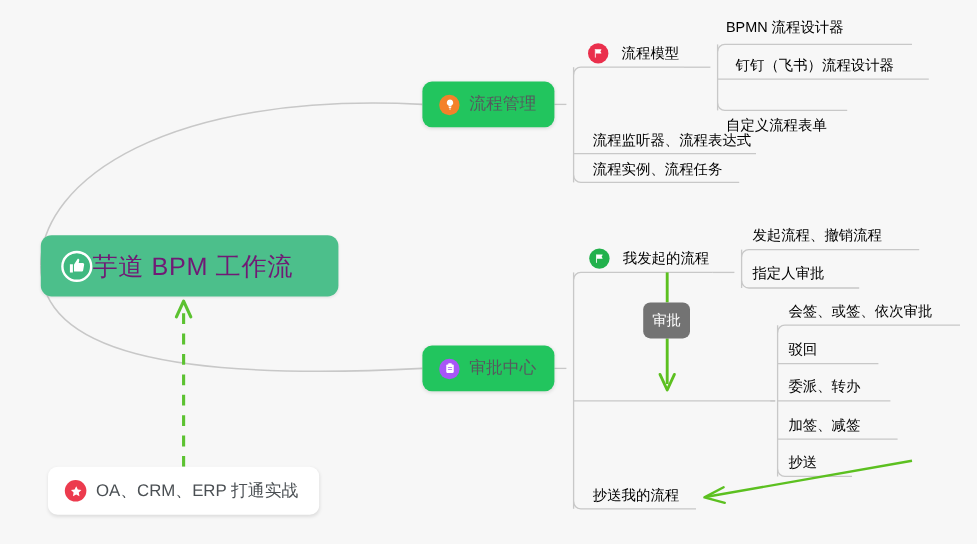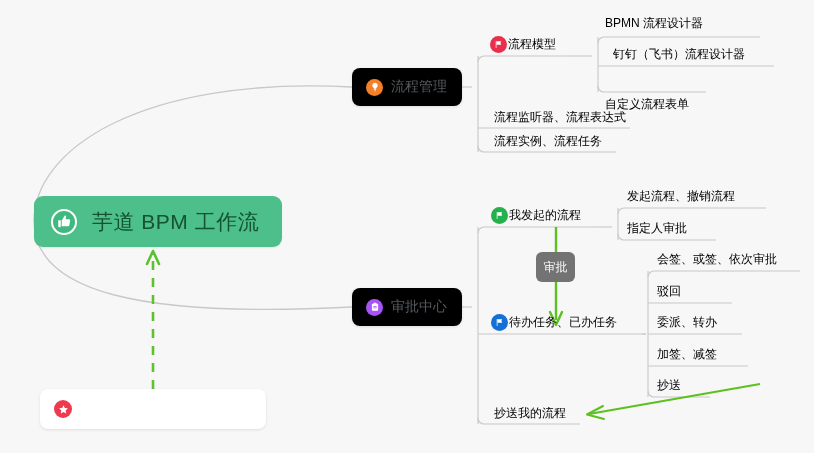--- a/index.html
+++ b/index.html
@@ -30,31 +30,31 @@
     width: 248px; height: 51px;
     background: #4cbf8b;
     border-radius: 9px;
     display: flex;
     align-items: center;
     padding: 0 17px;
     box-shadow: 0 1px 2px rgba(0,0,0,.07);
     z-index: 6;
   }
   .root-label {
-    color: #14532d;
+    color: #701a75;
     font-size: 21px;
     letter-spacing: .5px;
-    margin-left: 15px;
+    margin-left: 0;
     white-space: nowrap;
   }
 
   
   .branch-node {
     position: absolute;
-    background: #000000;
+    background: #22c55e;
     border-radius: 8px;
     height: 38px;
     display: flex;
     align-items: center;
     padding: 0 14px;
     box-shadow: 0 1px 3px rgba(0,0,0,.10);
     z-index: 5;
   }
   .branch-label {
     font-size: 14px;
@@ -93,21 +93,21 @@
     white-space: nowrap;
     line-height: 20px;
     padding: 0 5px 2px 5px;
     z-index: 4;
   }
   .topic.withicon {
     display: flex;
     align-items: center;
     padding-left: 2px;
   }
-  .topic .t-text { margin-left: 1px; }
+  .topic .t-text { margin-left: 11px; }
 
   
   .icon {
     position: relative;
     flex: 0 0 auto;
     border-radius: 50%;
     display: flex;
     align-items: center;
     justify-content: center;
   }
@@ -257,29 +257,20 @@
   <div class="topic withicon" style="left:489px; top:205px;">
     <span class="icon icon-small icon-flag-green">
       <svg width="9" height="9" viewBox="0 0 24 24" fill="#ffffff">
         <path d="M6.2 3h12.2c.6 0 1 .6.7 1.1l-2.2 3.6 2.2 3.6c.3.5-.1 1.1-.7 1.1H6.2z"></path>
         <rect x="4.6" y="2.4" width="1.9" height="19.2" rx=".95"></rect>
       </svg>
     </span>
     <span class="t-text">我发起的流程</span>
   </div>
 
-  <div class="topic withicon" style="left:489px; top:312px;">
-    <span class="icon icon-small icon-flag-blue">
-      <svg width="9" height="9" viewBox="0 0 24 24" fill="#ffffff">
-        <path d="M6.2 3h12.2c.6 0 1 .6.7 1.1l-2.2 3.6 2.2 3.6c.3.5-.1 1.1-.7 1.1H6.2z"></path>
-        <rect x="4.6" y="2.4" width="1.9" height="19.2" rx=".95"></rect>
-      </svg>
-    </span>
-    <span class="t-text">待办任务、已办任务</span>
-  </div>
 
   <div class="topic" style="left:489px; top:403px;">
     <span>抄送我的流程</span>
   </div>
 
   <div class="topic" style="left:622px; top:186px;">
     <span>发起流程、撤销流程</span>
   </div>
   <div class="topic" style="left:622px; top:218px;">
     <span>指定人审批</span>
@@ -304,15 +295,16 @@
   <div class="callout">
     <span class="callout-label">审批</span>
   </div>
 
   <div class="note-node">
     <span class="icon icon-star">
       <svg width="11" height="11" viewBox="0 0 24 24" fill="#ffffff">
         <path d="M12 2.6l2.9 6 6.6.9-4.8 4.6 1.2 6.6L12 17.6l-5.9 3.1 1.2-6.6-4.8-4.6 6.6-.9z"></path>
       </svg>
     </span>
+    <span class="note-label">OA、CRM、ERP 打通实战</span>
   </div>
 
 </div>
 
 </body></html>

